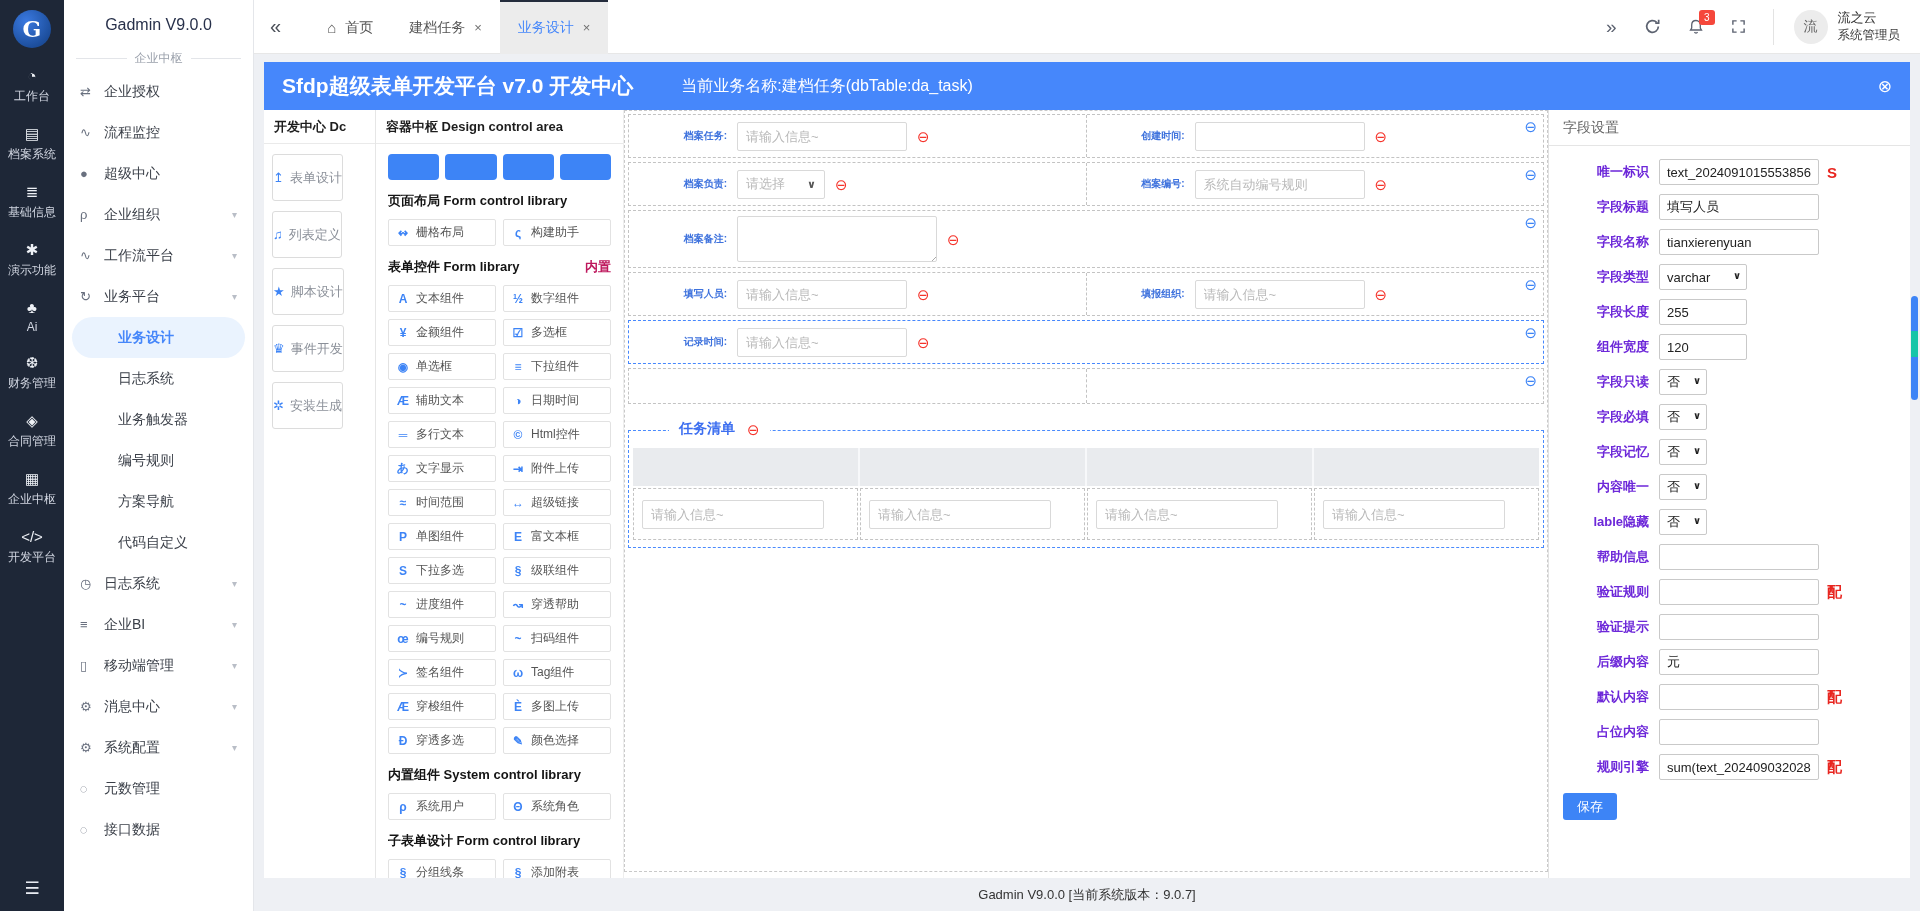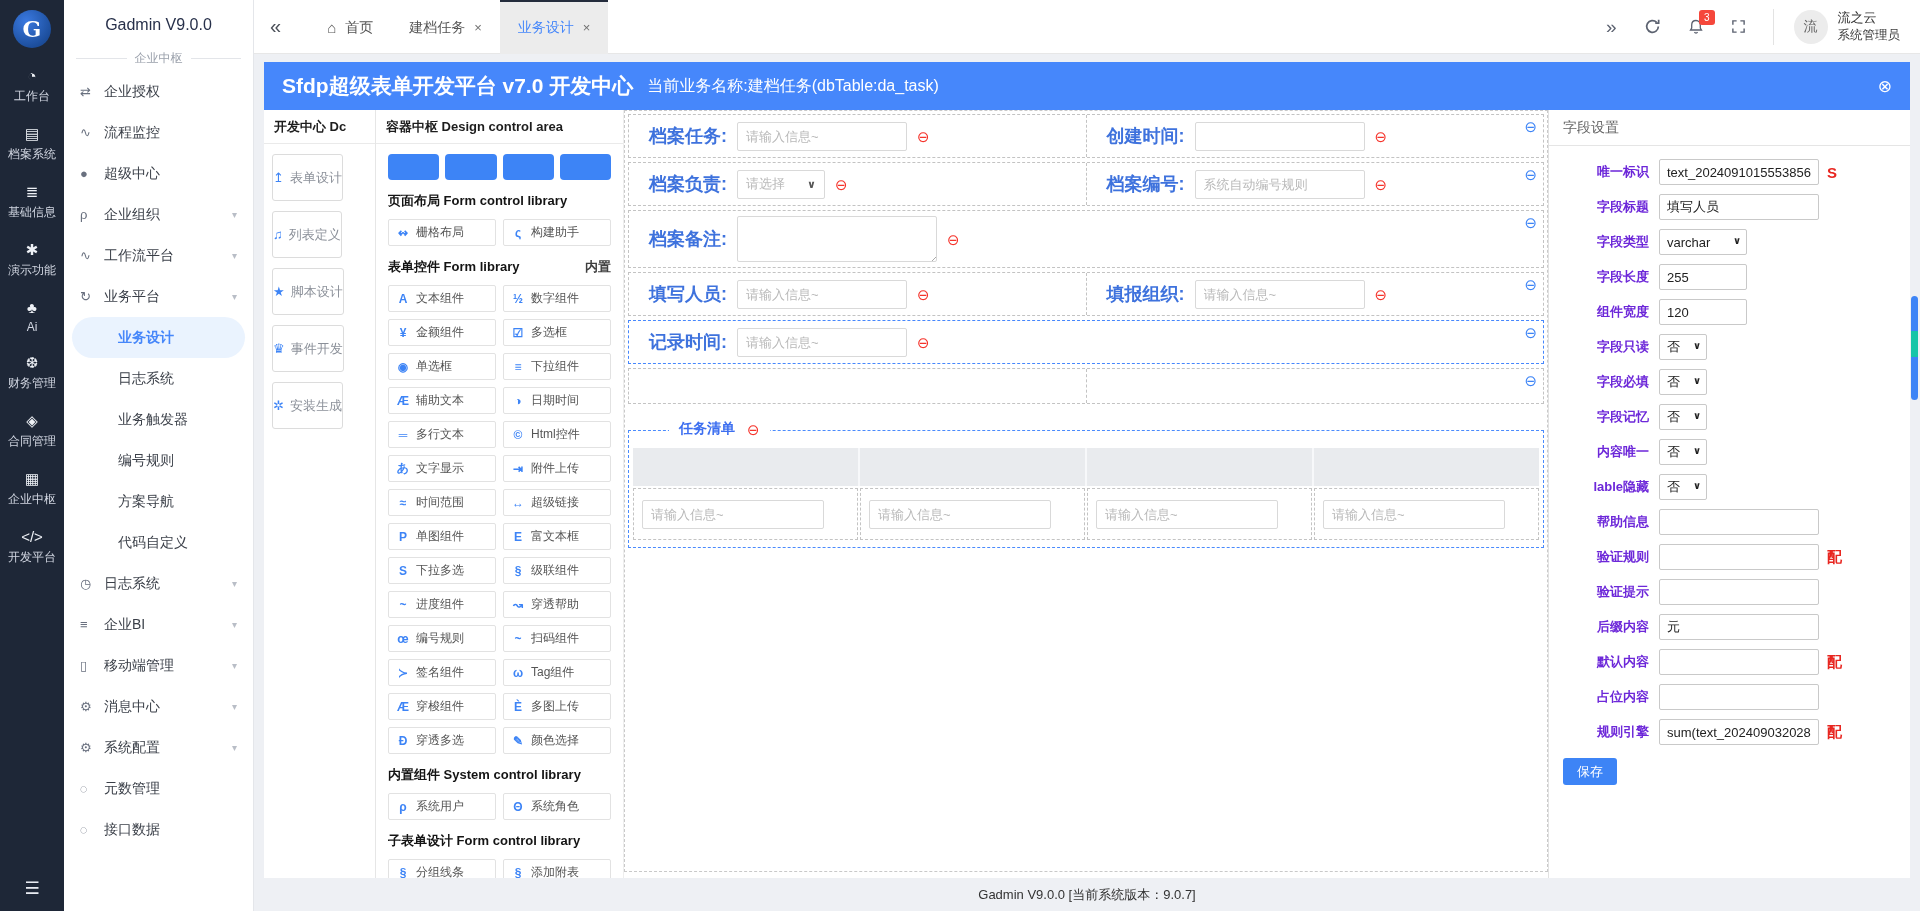--- a/index.html
+++ b/index.html
@@ -40,53 +40,53 @@
   .tb-ic{cursor:pointer;display:flex;align-items:center;color:#5c6270}
   .chev{font-size:19px;color:#5c6270;cursor:pointer}
   .bell-wrap{position:relative}
   .badge{position:absolute;top:-8px;right:-11px;background:#f5473b;color:#fff;font-size:10px;border-radius:3px;padding:1px 5px;line-height:1.3}
   .userbox{display:flex;align-items:center;gap:10px;border-left:1px solid #e3e3e3;padding-left:20px;height:36px;cursor:pointer}
   .avatar{width:34px;height:34px;border-radius:50%;background:#ececec;color:#666;display:flex;align-items:center;justify-content:center;font-size:14px;flex-shrink:0}
   .user-name{font-size:13px;color:#333;line-height:1.35;white-space:nowrap}
   .user-role{font-size:12.5px;color:#3c3c3c;line-height:1.35;white-space:nowrap}
 
   .content{flex:1;padding:8px 10px 0;display:flex;flex-direction:column;min-height:0}
-  .bluebar{height:48px;background:#4687fb;color:#fff;display:flex;align-items:center;padding:0 18px;gap:14px;flex-shrink:0}
+  .bluebar{height:48px;background:#4687fb;color:#fff;display:flex;align-items:center;padding:0 18px;gap:48px;flex-shrink:0}
   .bluebar-title{font-size:21px;font-weight:bold;white-space:nowrap}
   .bluebar-sub{font-size:16px;white-space:nowrap}
   .bluebar-close{margin-left:auto;font-size:17px;cursor:pointer}
   .bluebar-close::before{content:"⊗"}
 
   .panels{flex:1;display:flex;background:#fff;min-height:0}
 
   
   .devcol{width:112px;border-right:1px solid #e6e6e6;flex-shrink:0;overflow:hidden}
   .col-head{height:34px;line-height:33px;padding:0 10px;font-size:13px;font-weight:bold;color:#1d1d1d;border-bottom:1px solid #eaeaea;white-space:nowrap}
   .dev-btn{margin:10px 8px 0;height:47px;border:1px solid #dcdcdc;border-radius:3px;background:#fff;display:flex;align-items:center;justify-content:center;gap:6px;font-size:13px;color:#8b9099;cursor:pointer;white-space:nowrap}
   .dev-ic{color:#3d84f6;font-size:13px}
 
   
   .libcol{width:248px;border-right:1px solid #eee;flex-shrink:0;overflow:hidden}
   .lib-actions{display:flex;gap:6px;margin:10px 12px 4px}
   .act-btn{flex:1;height:26px;background:#3d84f6;color:#fff;border:none;border-radius:4px;font-size:12.5px;font-weight:bold;cursor:pointer}
   .lib-sec{font-size:13px;font-weight:bold;color:#141414;margin:12px 12px 9px;display:flex;justify-content:space-between;white-space:nowrap;overflow:hidden}
-  .badge-link{color:#404040;font-size:13px;cursor:pointer;margin-left:8px}
+  .badge-link{color:#be185d;font-size:13px;cursor:pointer;margin-left:8px}
   .lib-grid{display:flex;flex-wrap:wrap;gap:7px;padding:0 12px}
   .lib-btn{width:108px;height:27px;border:1px solid #e2e2e2;background:#fff;border-radius:2px;display:flex;align-items:center;gap:6px;padding:0 7px;font-size:12px;color:#555;cursor:pointer;white-space:nowrap;overflow:hidden}
   .lib-ic{color:#3d84f6;font-size:12px;font-weight:bold;width:14px;text-align:center;flex-shrink:0}
 
   
   .canvas{flex:1;min-width:0;border:1px dashed #c9c9c9;margin:0 0 6px;padding:3px 3px 0;overflow:hidden;background:#fff}
   .frow{border:1px dashed #c3c3c3;position:relative;display:flex;margin-bottom:4px;height:44px}
   .frow.selected{border-color:#4687fd}
   .frow.empty-row{height:36px}
   .frow.tall{height:58px}
   .fcell{flex:1;display:flex;align-items:center;min-width:0}
   .fcell + .fcell{border-left:1px dashed #c3c3c3}
-  .flabel{width:98px;text-align:right;font-size:18px;font-weight:bold;color:#3e72dd;margin-right:10px;flex-shrink:0;white-space:nowrap}
+  .flabel{width:98px;text-align:right;font-size:10px;font-weight:bold;color:#3e72dd;margin-right:10px;flex-shrink:0;white-space:nowrap}
   .finput{width:170px;height:29px;border:1px solid #d9d9d9;border-radius:2px;padding:0 8px;font-size:13px;color:#333;background:#fff}
   .finput::placeholder{color:#b9b9b9}
   .fselect{width:88px;height:29px;border:1px solid #d9d9d9;border-radius:2px;display:flex;align-items:center;justify-content:space-between;padding:12px 8px;font-size:13px;color:#b9b9b9;cursor:pointer;background:#fff}
   .fselect::after{content:"∨";color:#555;font-size:11px;font-weight:bold}
   .ftextarea{width:200px;height:46px;border:1px solid #d9d9d9;border-radius:2px;resize:none;position:relative;background:
       linear-gradient(135deg,transparent 0 78%,#aaa 78% 80%,transparent 80% 86%,#aaa 86% 88%,transparent 88%) right bottom/10px 10px no-repeat}
   .minus-red{color:#f5332b;font-size:15px;margin-left:10px;cursor:pointer;line-height:1;flex-shrink:0}
   .minus-red::before{content:"⊖"}
   .row-minus{position:absolute;right:6px;top:4px;color:#3d84f6;font-size:15px;cursor:pointer;line-height:1}
   .row-minus::before{content:"⊖"}
@@ -642,20 +642,27 @@
                 </span>
                 <span class="set-suffix">S</span>
               </div>
               <div class="set-row">
                 <span class="set-label">字段标题</span>
                 <span class="set-ctrl">
                   <input value="填写人员" style="">
                 </span>
                 <span class="set-suffix"></span>
               </div>
+              <div class="set-row">
+                <span class="set-label">字段名称</span>
+                <span class="set-ctrl">
+                  <input value="tianxierenyuan" style="">
+                </span>
+                <span class="set-suffix"></span>
+              </div>
               <div class="set-row sel w-mid">
                 <span class="set-label">字段类型</span>
                 <span class="set-ctrl">
                   <input value="varchar" style="">
                 </span>
                 <span class="set-suffix"></span>
               </div>
               <div class="set-row w-mid">
                 <span class="set-label">字段长度</span>
                 <span class="set-ctrl">

